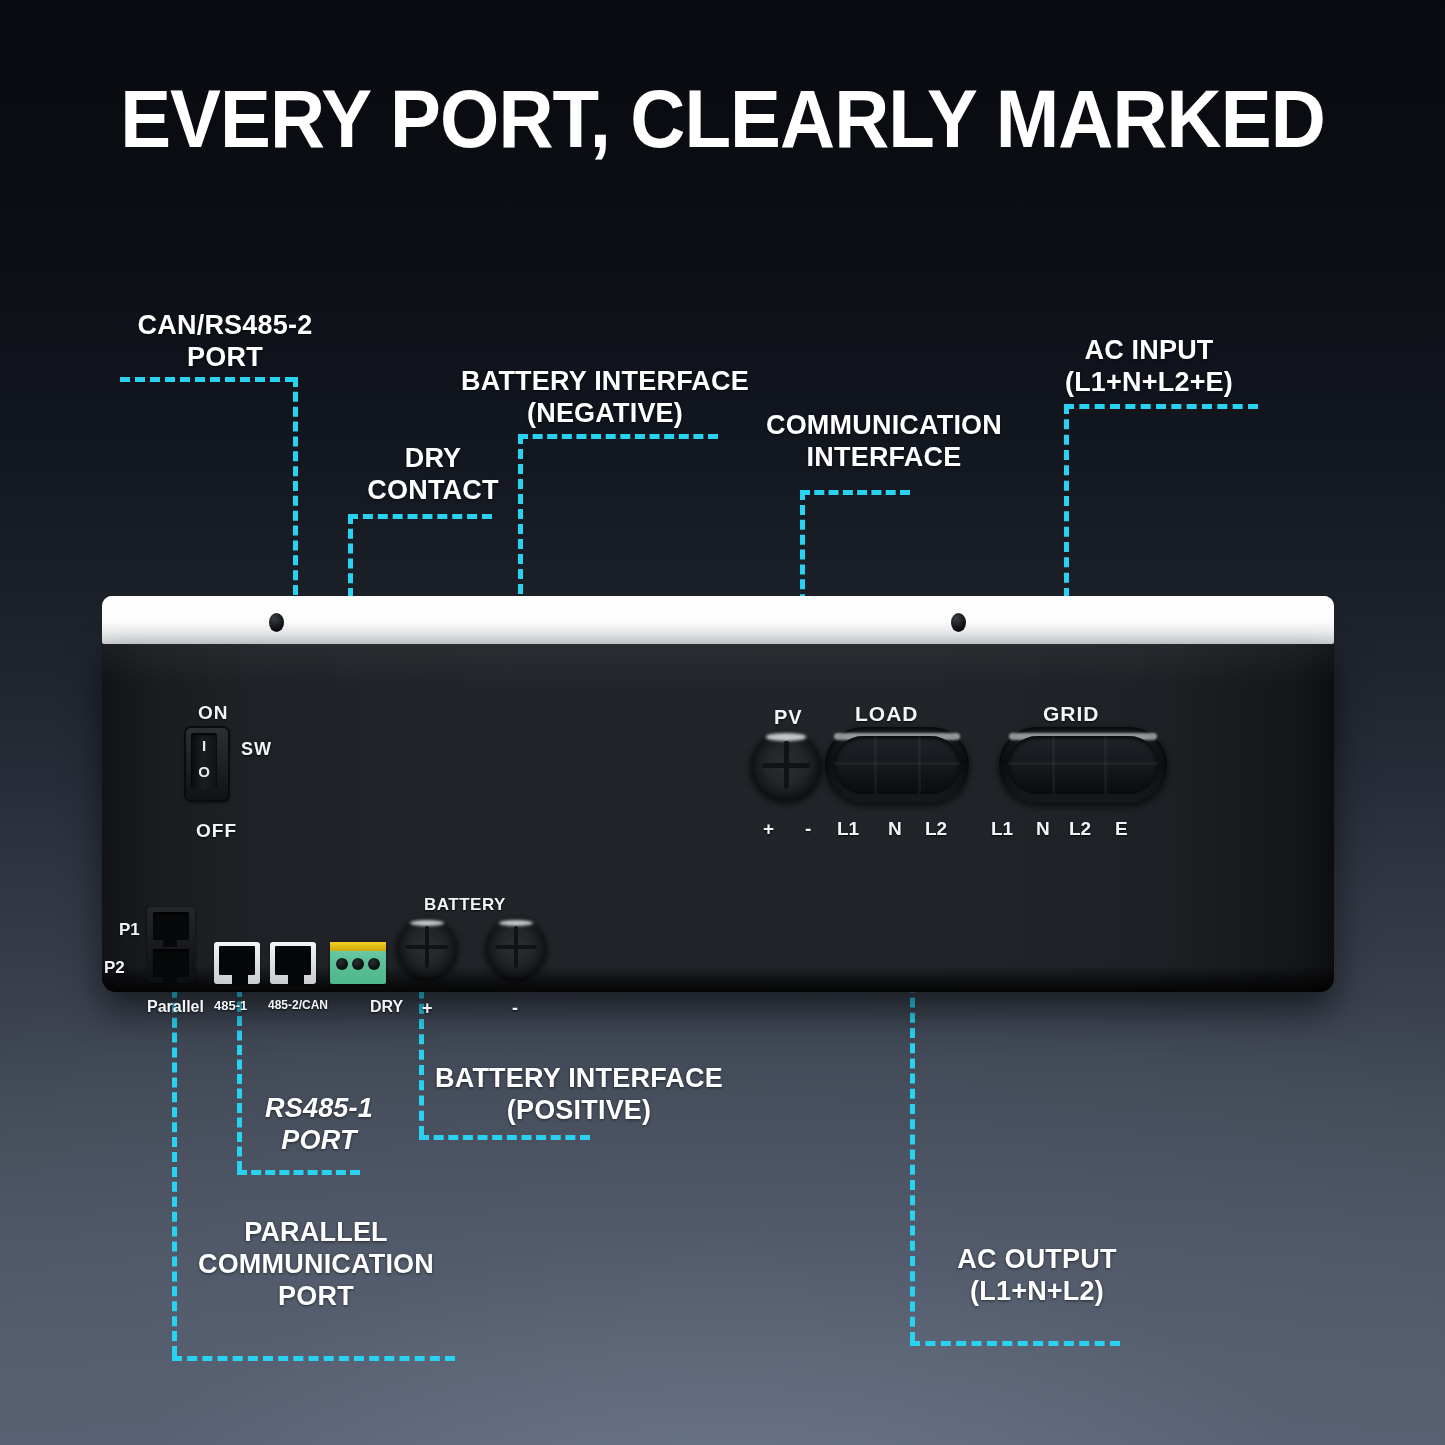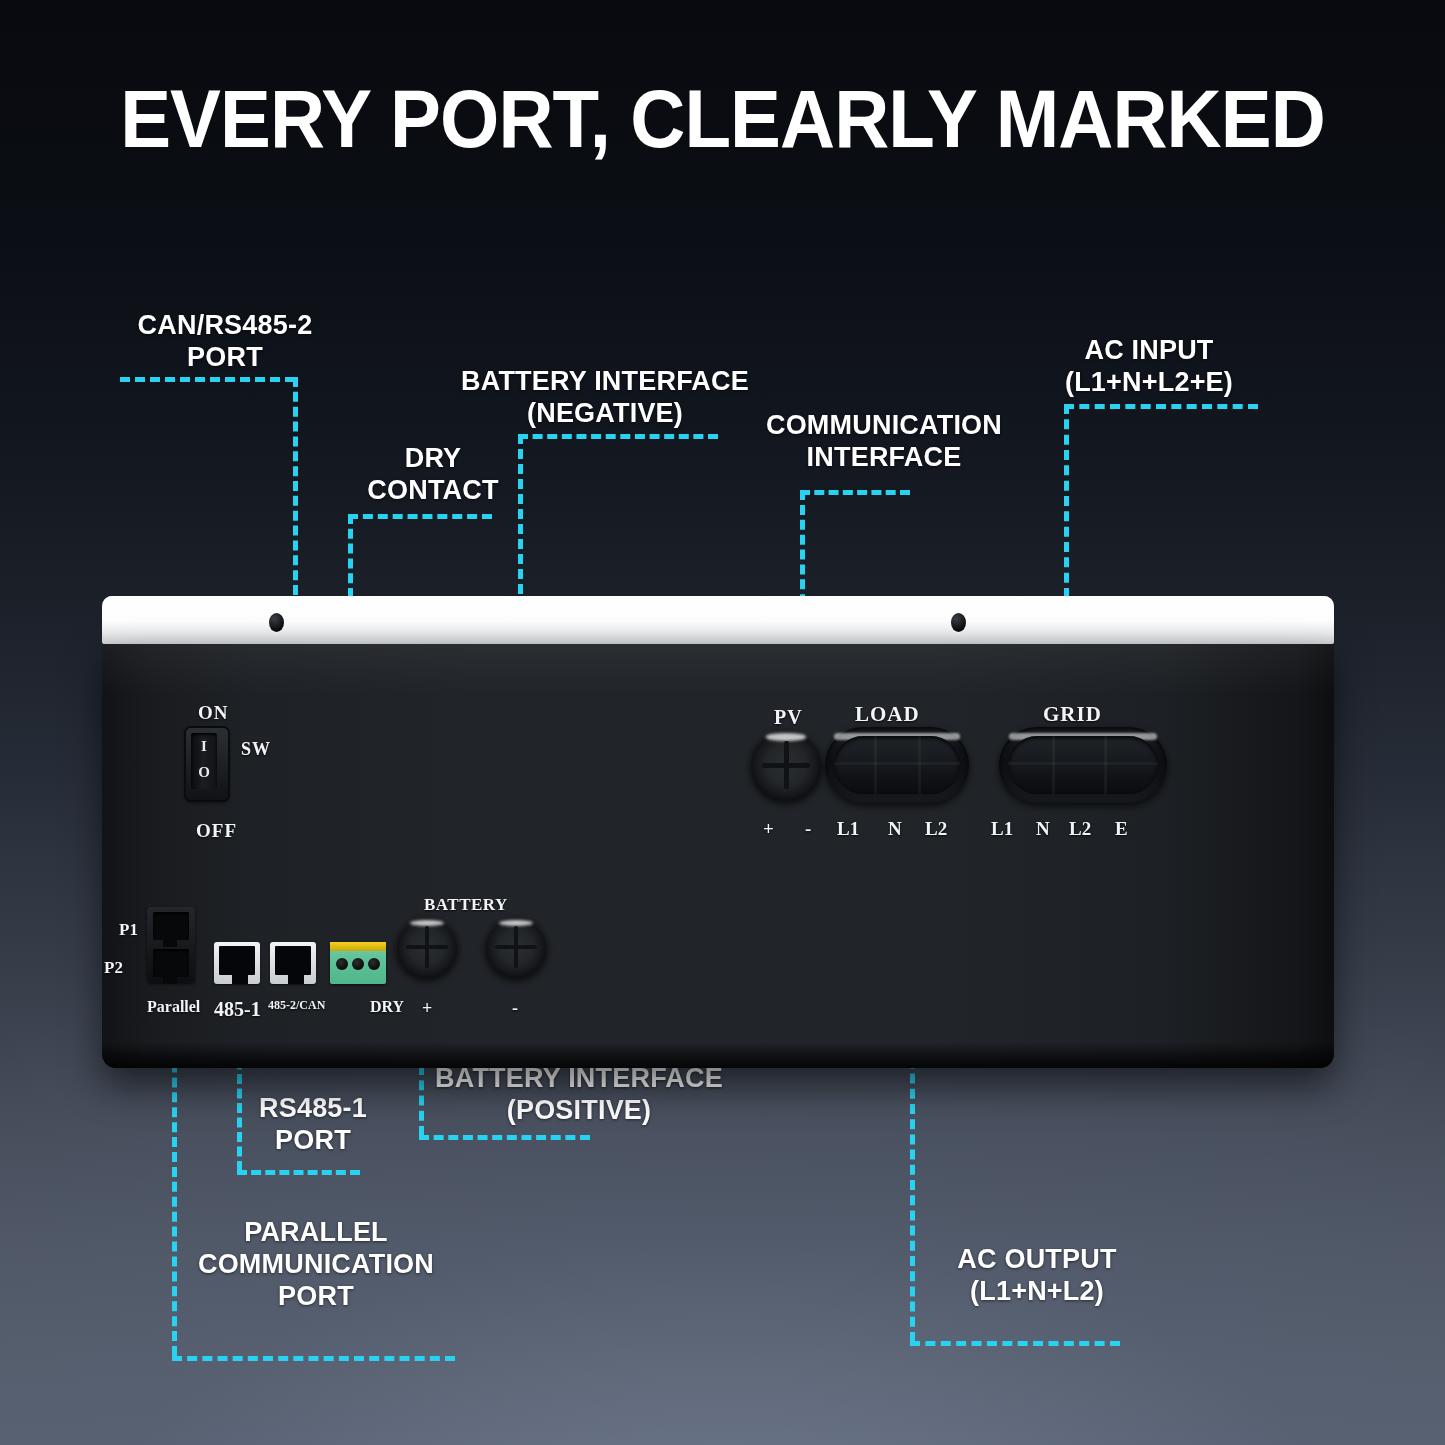--- a/index.html
+++ b/index.html
@@ -51,28 +51,27 @@
   .dev-top:after{
     content:"";position:absolute;left:0;right:0;bottom:-6px;height:6px;
     background:linear-gradient(180deg,#9aa0a6,#15171b);
   }
   .screw{
     position:absolute;top:17px;width:15px;height:19px;border-radius:50%;
     background:radial-gradient(circle at 35% 30%,#3b3f45,#0a0b0d 70%);
     box-shadow:0 1px 1px rgba(255,255,255,.55);
   }
   .dev-body{
-    position:absolute;left:0;top:48px;width:100%;height:424px;
+    position:absolute;left:0;top:48px;width:100%;height:348px;
     border-radius:0 0 14px 14px;
     background:
       linear-gradient(180deg, rgba(255,255,255,.045) 0%, rgba(255,255,255,0) 12%),
       linear-gradient(90deg,#121316 0%,#191b1f 4%,#1e2125 12%,#212428 30%,#212428 68%,#1d2024 86%,#141619 97%,#0d0e10 100%),
       linear-gradient(180deg,#0c0d10 0%,#1c1f23 10%,#24272c 35%,#23262b 70%,#191b1f 90%,#0e0f12 100%);
     box-shadow:0 18px 36px rgba(0,0,0,.55);
-    font-family:Liberation Serif, serif;
   }
   .dev-body:before{
     content:"";position:absolute;left:0;right:0;bottom:0;height:26px;
     border-radius:0 0 14px 14px;
     background:linear-gradient(180deg,rgba(0,0,0,0) 0%,rgba(0,0,0,.55) 55%,rgba(0,0,0,.85) 100%);
   }
 
   
   .ptxt{position:absolute;color:#f2f4f7;font-weight:700;text-shadow:0 1px 2px rgba(0,0,0,.8);}
 
@@ -178,21 +177,21 @@
 
   <div class="callout" style="left:716px;top:410px;width:336px;">COMMUNICATION
 INTERFACE</div>
 
   <div class="callout" style="left:984px;top:335px;width:330px;">AC INPUT
 (L1+N+L2+E)</div>
 
   <div class="callout" style="left:404px;top:1063px;width:350px;">BATTERY INTERFACE
 (POSITIVE)</div>
 
-  <div class="callout" style="left:168px;top:1093px;width:290px;">RS485-1
+  <div class="callout" style="left:174px;top:1093px;width:290px;font-style:italic;">RS485-1
 PORT</div>
 
   <div class="callout" style="left:148px;top:1217px;width:336px;">PARALLEL
 COMMUNICATION
 PORT</div>
 
   <div class="callout" style="left:892px;top:1244px;width:290px;">AC OUTPUT
 (L1+N+L2)</div>
 
   <div class="lead-h" style="left: 120px; top: 377px; width: 175px; --cy: #2AD2F2;"></div>
@@ -260,21 +259,21 @@
         </div>
 
       <div class="greenterm" style="left:228px;top:298px;">
         <div class="ytop"></div>
         <div class="hole" style="left:6px;"></div>
         <div class="hole" style="left:22px;"></div>
         <div class="hole" style="left:38px;"></div>
       </div>
 
       <div class="ptxt" style="left:45px;top:354px;font-size:16px;">Parallel</div>
-      <div class="ptxt" style="left:112px;top:354px;font-size:20px;">485-1</div>
+      <div class="ptxt" style="left:112px;top:354px;font-size:13px;">485-1</div>
       <div class="ptxt" style="left:166px;top:354px;font-size:12px;">485-2/CAN</div>
       <div class="ptxt" style="left:268px;top:354px;font-size:16px;">DRY</div>
 
       <div class="ptxt" style="left:322px;top:251px;font-size:17px;letter-spacing:.5px;">BATTERY</div>
 
       <div class="gland" style="left:294px;top:272px;width:62px;height:62px;">
         <div class="cross" style="left:29px;top:10px;width:4px;height:42px;"></div>
         <div class="cross2" style="left:10px;top:29px;width:42px;height:4px;"></div>
       </div>
       <div class="gland" style="left:383px;top:272px;width:62px;height:62px;">

